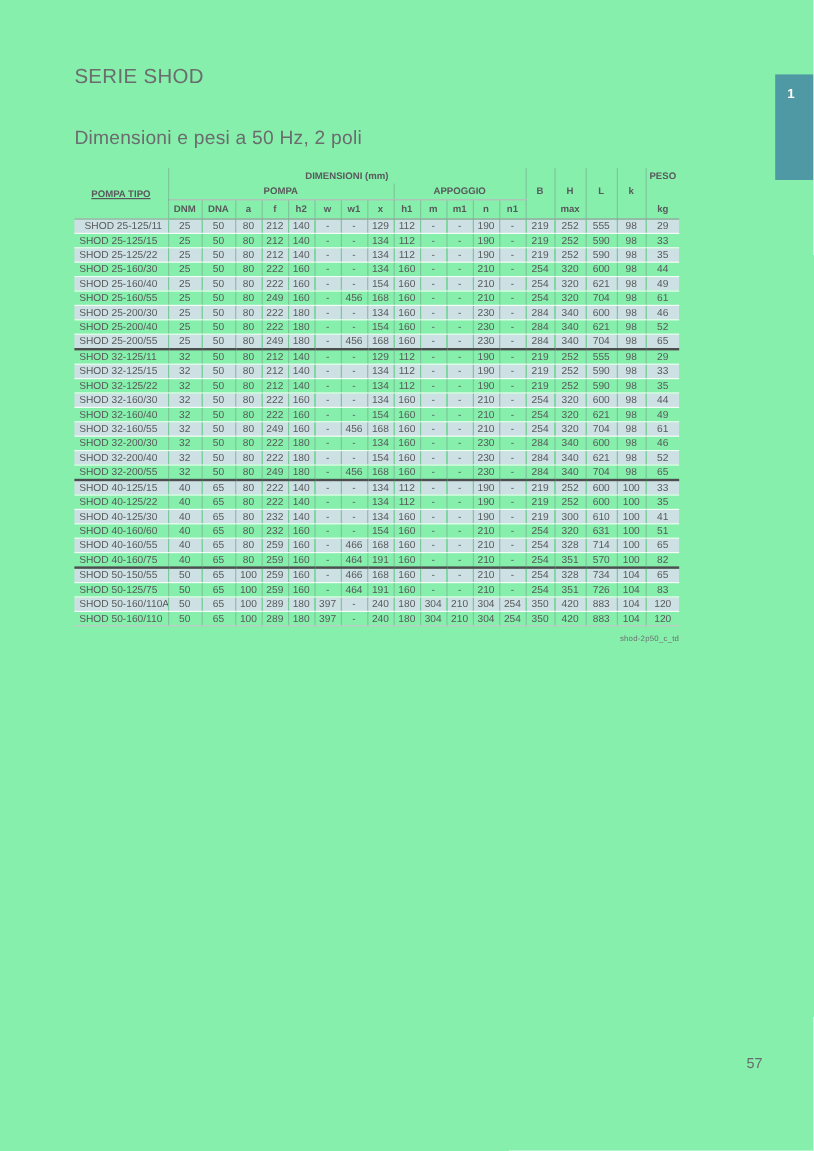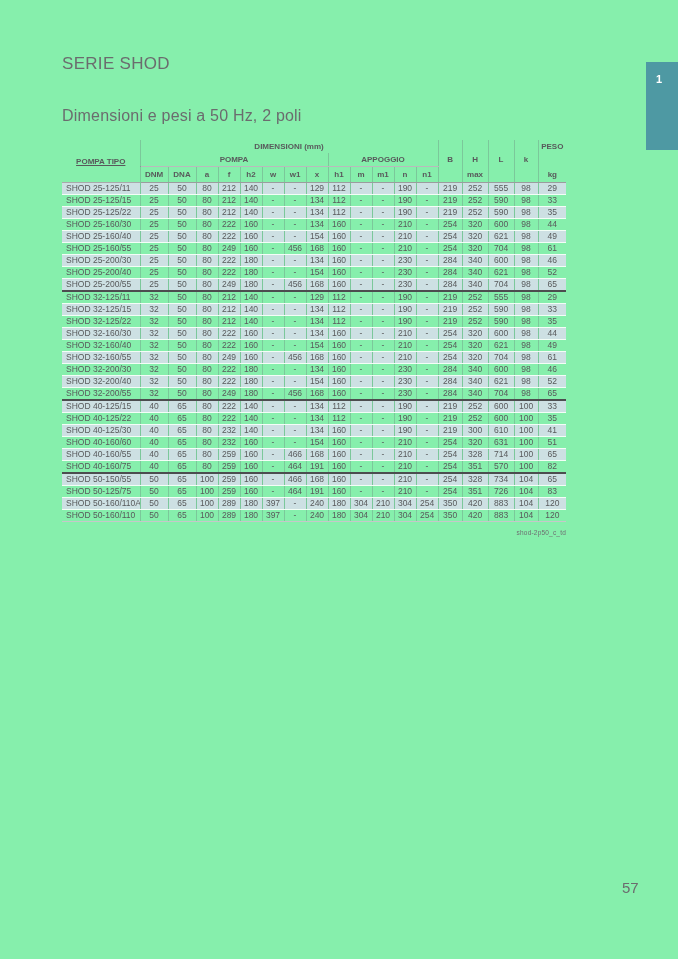--- a/index.html
+++ b/index.html
@@ -39,29 +39,29 @@
   thead tr.hr1 th{height:13px;}
   thead tr.hr2 th{height:13px;}
   thead tr.hr3 th{height:15px;border-bottom:1px solid #9b9c9e;}
   th.name-head{text-align:center;vertical-align:top;padding-top:2px;text-decoration:underline;}
   th.group-underline{border-bottom:1px solid #b9babc;}
   th.peso-head{vertical-align:top;padding-top:2px;}
   tbody td{height:11px;border-bottom:1px solid rgba(255,255,255,0.9);}
   tbody tr:nth-child(odd) td{background:var(--shade);}
   tbody td.name{text-align:left;padding-left:4px;}
   tbody tr.group-start td{border-top:2px solid var(--dark-rule);}
-  tbody tr:first-child td{border-top:1px solid #a8a9ab;}
+  tbody tr:first-child td{border-top:1px solid #a8a9ab;text-align:center;}
   tbody tr:last-child td{border-bottom:1px solid #c6c7c9;}
 
   .caption{
     position:absolute;left:62px;top:529px;width:504px;
     text-align:right;font-size:6.5px;color:#6e6f71;letter-spacing:.2px;
   }
   .page-number{
-    position:absolute;left:622px;top:879px;font-size:15px;color:var(--ink-light);
+    position:absolute;left:622px;top:879px;font-size:12px;color:var(--ink-light);
   }
 </style>
 </head>
 <body>
 
 <div class="page">
 
   <div class="title-block">
     <div class="title">SERIE SHOD</div>
     <div class="subtitle">Dimensioni e pesi a 50 Hz, 2 poli</div>

